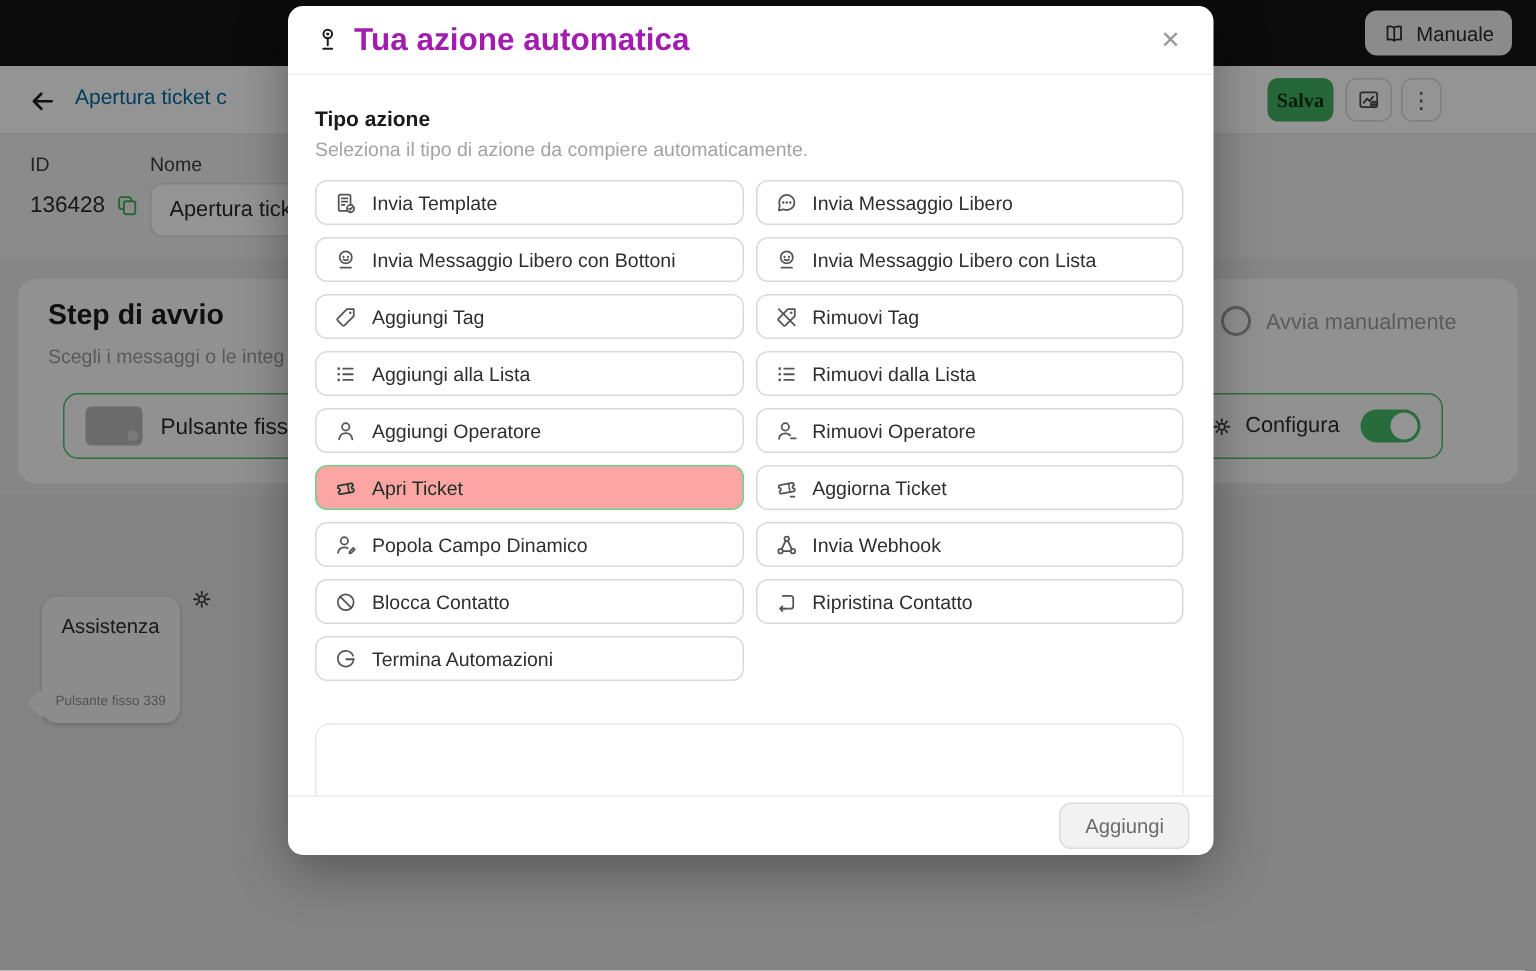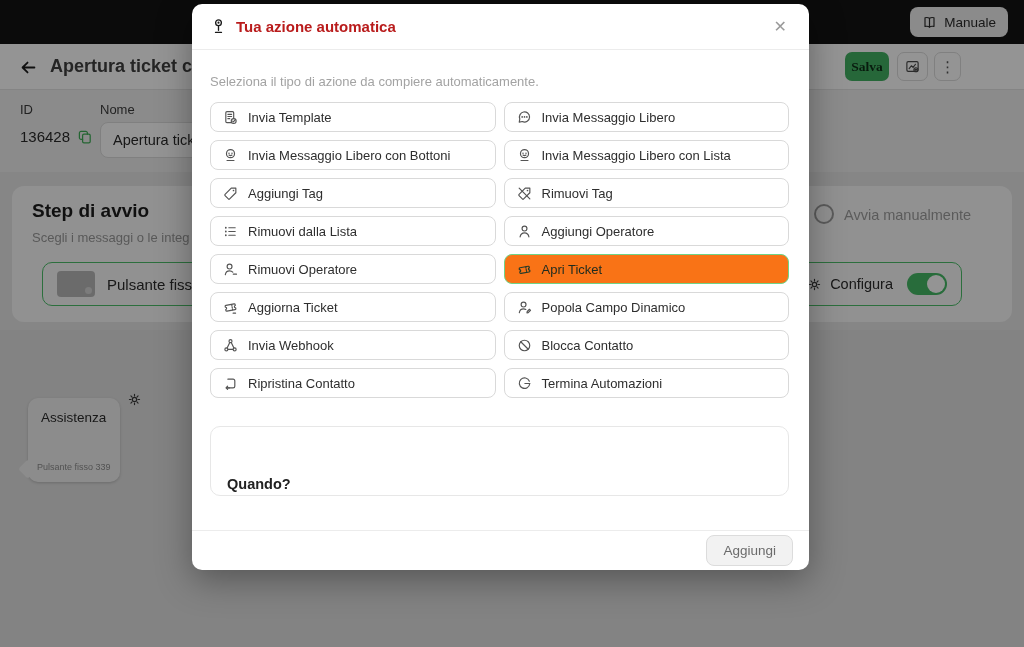--- a/index.html
+++ b/index.html
@@ -9,21 +9,21 @@
   
   #bg{position:absolute;inset:0;z-index:0;}
   #topbar{position:absolute;left:0;top:0;width:1024px;height:44px;background:#141414;}
   .manual-btn{position:absolute;right:16px;top:7px;height:30px;display:flex;align-items:center;gap:7px;
     background:#efefef;border:none;border-radius:8px;padding:0 12px;font-size:13.5px;color:#2b2b2b;cursor:pointer;}
   .manual-btn [data-icon]{font-size:15px;color:#2b2b2b;}
 
   #toolbar{position:absolute;left:0;top:44px;width:1024px;height:46px;background:#ffffff;border-bottom:1px solid #e3e3e3;}
   .back-btn{position:absolute;left:16px;top:11px;width:24px;height:24px;border:none;background:transparent;
     color:#1c1c1c;font-size:19px;display:flex;align-items:center;justify-content:center;cursor:pointer;}
-  .page-title{position:absolute;left:50px;top:12px;font-size:18px;font-weight:700;color:#404040;white-space:nowrap;}
+  .page-title{position:absolute;left:50px;top:12px;font-size:14px;font-weight:400;color:#0369a1;white-space:nowrap;}
   .save-btn{position:absolute;left:845px;top:8px;width:44px;height:29px;background:#43b163;border:none;border-radius:7px;
     font-size:13.5px;font-weight:600;color:#0e3018;cursor:pointer;font-family:Liberation Serif, serif;}
   .tb-icon-btn{position:absolute;top:8px;height:29px;background:#fff;border:1px solid #dcdcdc;border-radius:7px;
     display:flex;align-items:center;justify-content:center;color:#4a4a4a;cursor:pointer;}
   #stats-btn{left:897px;width:31px;font-size:15px;}
   #kebab-btn{left:934px;width:27px;font-size:15px;color:#555;}
   .half-toggle{position:absolute;left:800px;top:52px;width:24px;height:24px;border:2px solid #3fae57;border-radius:50%;background:#fff;}
 
   #record{position:absolute;left:0;top:90px;width:1024px;height:82px;background:#f0f0f0;}
   .field-label{font-size:13px;color:#3c3c3c;}
@@ -59,30 +59,30 @@
   .node-gear{position:absolute;left:127px;top:62px;font-size:15px;color:#3c3c3c;border:none;background:transparent;padding:0;cursor:pointer;}
 
   
   #scrim{position:absolute;inset:0;background:rgba(0,0,0,.42);z-index:5;}
 
   
   #modal{position:absolute;left:192px;top:4px;width:617px;height:566px;background:#fff;border-radius:10px;z-index:10;
     box-shadow:0 10px 35px rgba(0,0,0,.35);display:flex;flex-direction:column;overflow:hidden;}
   .m-header{height:46px;flex:0 0 auto;border-bottom:1px solid #ececec;display:flex;align-items:center;padding:0 18px;gap:9px;}
   .m-title-icon{font-size:17px;color:#1a1a1a;display:inline-flex;}
-  .m-title{font-size:15px;font-weight:700;color:#b91c1c;flex:1;}
+  .m-title{font-size:21px;font-weight:700;color:#a21caf;flex:1;}
   .m-close{border:none;background:transparent;font-size:16px;color:#9a9a9a;cursor:pointer;padding:2px 4px;}
   .m-body{flex:1 1 auto;overflow:hidden;padding:20px 20px 0 18px;}
   .sec-title{font-size:14px;font-weight:700;color:#1a1a1a;line-height:18px;}
   .sec-sub{font-size:13px;color:#a3a3a3;line-height:17px;margin-top:3px;margin-bottom:12px;}
   .action-grid{display:grid;grid-template-columns:1fr 1fr;gap:8px;}
   .action-btn{height:30px;background:#fff;border:1px solid #d9d9d9;border-radius:8px;display:flex;align-items:center;
     gap:10px;padding:0 12px;font-size:13px;color:#2e2e2e;cursor:pointer;font-family:inherit;text-align:left;white-space:nowrap;}
   .action-btn .a-icon{font-size:15px;color:#555;display:inline-flex;flex:0 0 auto;}
-  .action-btn.selected{background:#f97316;border-color:#6fd388;color:#1d2b20;}
+  .action-btn.selected{background:#fca5a5;border-color:#6fd388;color:#1d2b20;}
   .action-btn.selected .a-icon{color:#243b2a;}
   .when-card{margin-top:28px;height:70px;border:1px solid #e7e7e7;border-radius:10px;padding:15px 16px;background:#fff;}
   .when-label{font-size:14.5px;font-weight:600;color:#222;margin-top:34px;}
   .m-footer{flex:0 0 auto;height:40px;border-top:1px solid #ececec;display:flex;align-items:center;justify-content:flex-end;padding:0 16px;}
   .add-btn{background:#f2f2f2;border:1px solid #dcdcdc;border-radius:8px;padding:7px 16px;font-size:13.5px;color:#6b6b6b;
     cursor:pointer;font-family:inherit;}
 
   
   [data-icon] svg{width:1em;height:1em;fill:none;stroke:currentColor;stroke-width:1.25;stroke-linecap:round;stroke-linejoin:round;display:block;}
   [data-icon] svg .f{fill:currentColor;stroke:none;}
@@ -194,20 +194,21 @@
           <path d="M8 7.1v4.4"></path>
           <path d="M5.2 13.6h5.6"></path>
         </svg>
       </span>
     <div class="m-title">Tua azione automatica</div>
     <button class="m-close">
       <span>✕</span>
     </button>
   </div>
   <div class="m-body">
+    <div class="sec-title">Tipo azione</div>
     <div class="sec-sub">Seleziona il tipo di azione da compiere automaticamente.</div>
     <div class="action-grid" id="action-grid">
         <button class="action-btn">
           <span class="a-icon" data-icon="template">
             <svg viewBox="0 0 16 16">
               <rect x="3" y="1.8" width="8.4" height="11.6" rx="1.2"></rect>
               <path d="M5.2 4.6h4M5.2 6.9h4M5.2 9.2h2"></path>
               <circle class="w" cx="11.4" cy="11.8" r="2.6" stroke="currentColor"></circle>
               <path d="M10.3 11.8l.8.8 1.6-1.7"></path>
             </svg>
@@ -256,20 +257,29 @@
         </button>
         <button class="action-btn">
           <span class="a-icon" data-icon="tag-off">
             <svg viewBox="0 0 16 16">
               <path d="M8.8 2.3h4.9v4.9l-6.6 6.6a1 1 0 0 1-1.4 0L2.2 10.3a1 1 0 0 1 0-1.4z"></path>
               <circle class="f" cx="11.2" cy="4.8" r=".9"></circle>
               <path d="M2.3 2.3l11.4 11.4"></path>
             </svg>
           </span>
           <span>Rimuovi Tag</span>
+        </button>
+        <button class="action-btn">
+          <span class="a-icon" data-icon="list">
+            <svg viewBox="0 0 16 16">
+              <path d="M6.2 4h6.8M6.2 8h6.8M6.2 12h6.8"></path>
+              <path d="M3 4h.01M3 8h.01M3 12h.01" stroke-width="1.9"></path>
+            </svg>
+          </span>
+          <span>Aggiungi alla Lista</span>
         </button>
         <button class="action-btn">
           <span class="a-icon" data-icon="list">
             <svg viewBox="0 0 16 16">
               <path d="M6.2 4h6.8M6.2 8h6.8M6.2 12h6.8"></path>
               <path d="M3 4h.01M3 8h.01M3 12h.01" stroke-width="1.9"></path>
             </svg>
           </span>
           <span>Rimuovi dalla Lista</span>
         </button>

